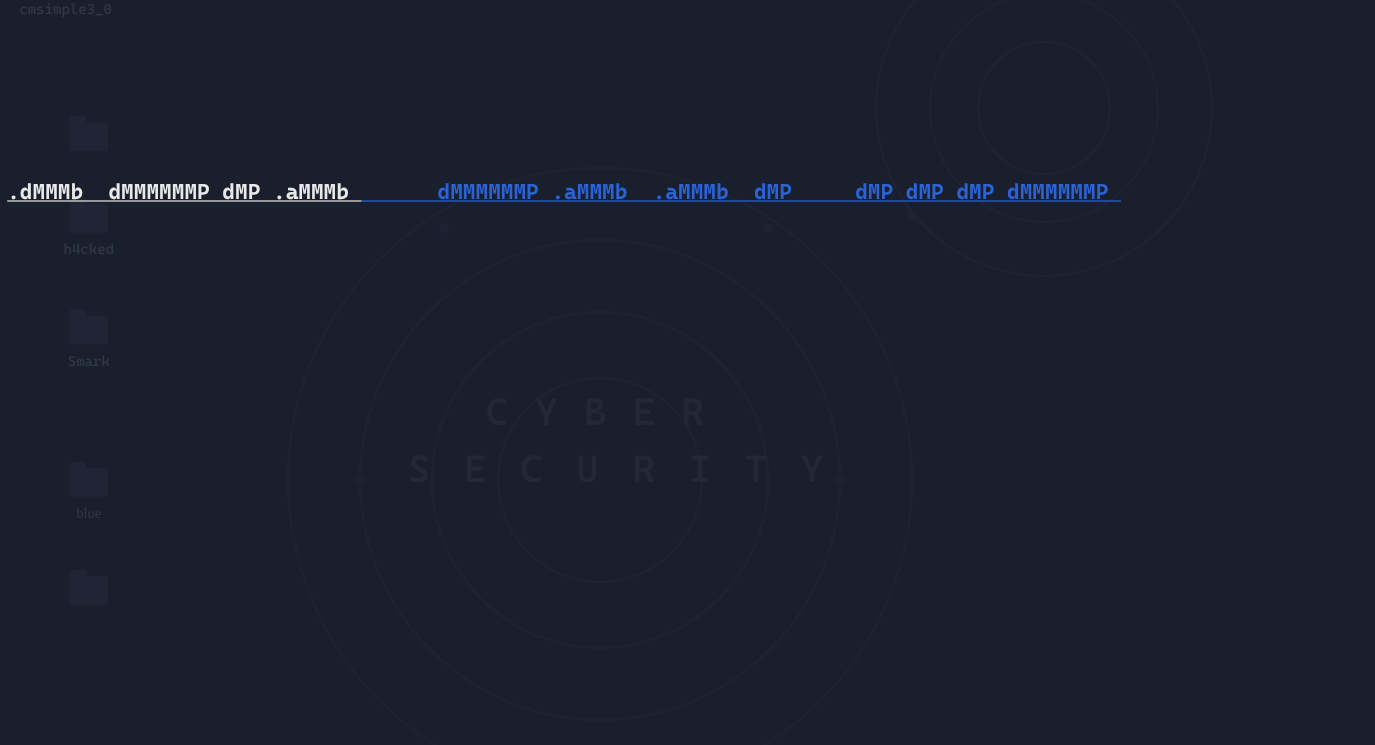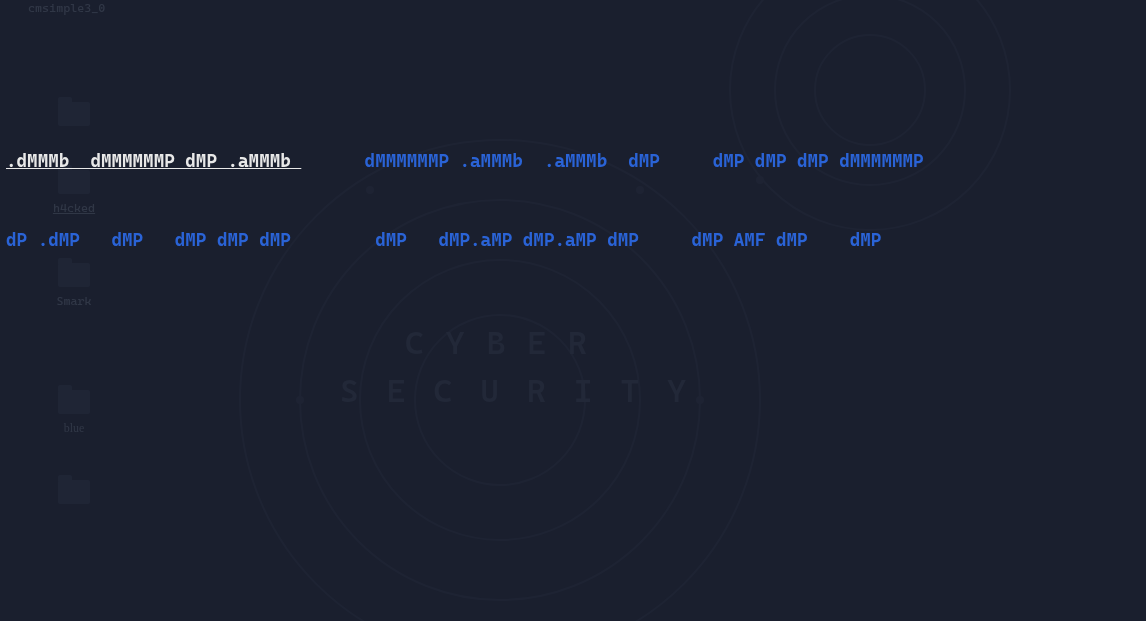--- a/index.html
+++ b/index.html
@@ -32,23 +32,23 @@
       position: relative;
     }
     .desktop .folder::before {
       content: "";
       position: absolute;
       top: -5px; left: 0;
       width: 14px; height: 6px;
       background: #2a3244;
       border-radius: 2px 2px 0 0;
     }
-    .i0 { top: 0; left: 28px; }
+    .i0 { top: 0; left: 16px; }
     .i1 { top: 102px; left: 50px; }
-    .i2 { top: 170px; left: 50px; text-decoration: underline; }
+    .i2 { top: 170px; left: 50px; }
     .i3 { top: 263px; left: 50px; }
     .i4 { top: 390px; left: 50px; font-family: Liberation Serif, serif; }
     .i5 { top: 480px; left: 50px; }
     
     .bg-graphic { position: absolute; inset: 0; pointer-events: none; opacity: .25; }
     .bg-graphic svg { position: absolute; }
     .bg-text {
       position: absolute;
       color: #3a4356;
       font-weight: 600;
@@ -58,21 +58,21 @@
     .bg-text.l1 { top: 320px; left: 405px; }
     .bg-text.l2 { top: 368px; left: 340px; letter-spacing: 28px; text-align: center; }
     
     .term {
       position: relative;
       padding: 18px 6px 0 6px;
       white-space: pre;
     }
     .ascii { font-weight: 700; }
     .ascii span.w { color: #e8e8e8; text-decoration: underline; }
-    .ascii span.b { color: #2a63d6; }
+    .ascii span.b { color: #2a63d6; text-decoration: underline; }
     @keyframes blink { 50% { opacity: 0; } }
   </style>
 </head>
 <body>
 
 <div class="desktop">
   <div class="icon i0"><span>cmsimple3_0</span></div>
   <div class="icon i1">
       <div class="folder"></div>
     </div>
@@ -104,21 +104,20 @@
     </g>
   </svg>
   <div class="bg-text l1">CYBER</div>
   <div class="bg-text l2">SECURITY</div>
 </div>
 
 <div class="term">
 
   <div class="ascii">
     <div><span class="w">.dMMMb  dMMMMMMP dMP .aMMMb </span><span class="b">      dMMMMMMP .aMMMb  .aMMMb  dMP     dMP dMP dMP dMMMMMMP </span></div>
-    <div><span class="b">dP .dMP   dMP   dMP dMP dMP</span><span class="b">        dMP   dMP.aMP dMP.aMP dMP     dMP AMF dMP    dMP      </span></div>
   </div>
 
   
 
   
 
   
 
   
 

